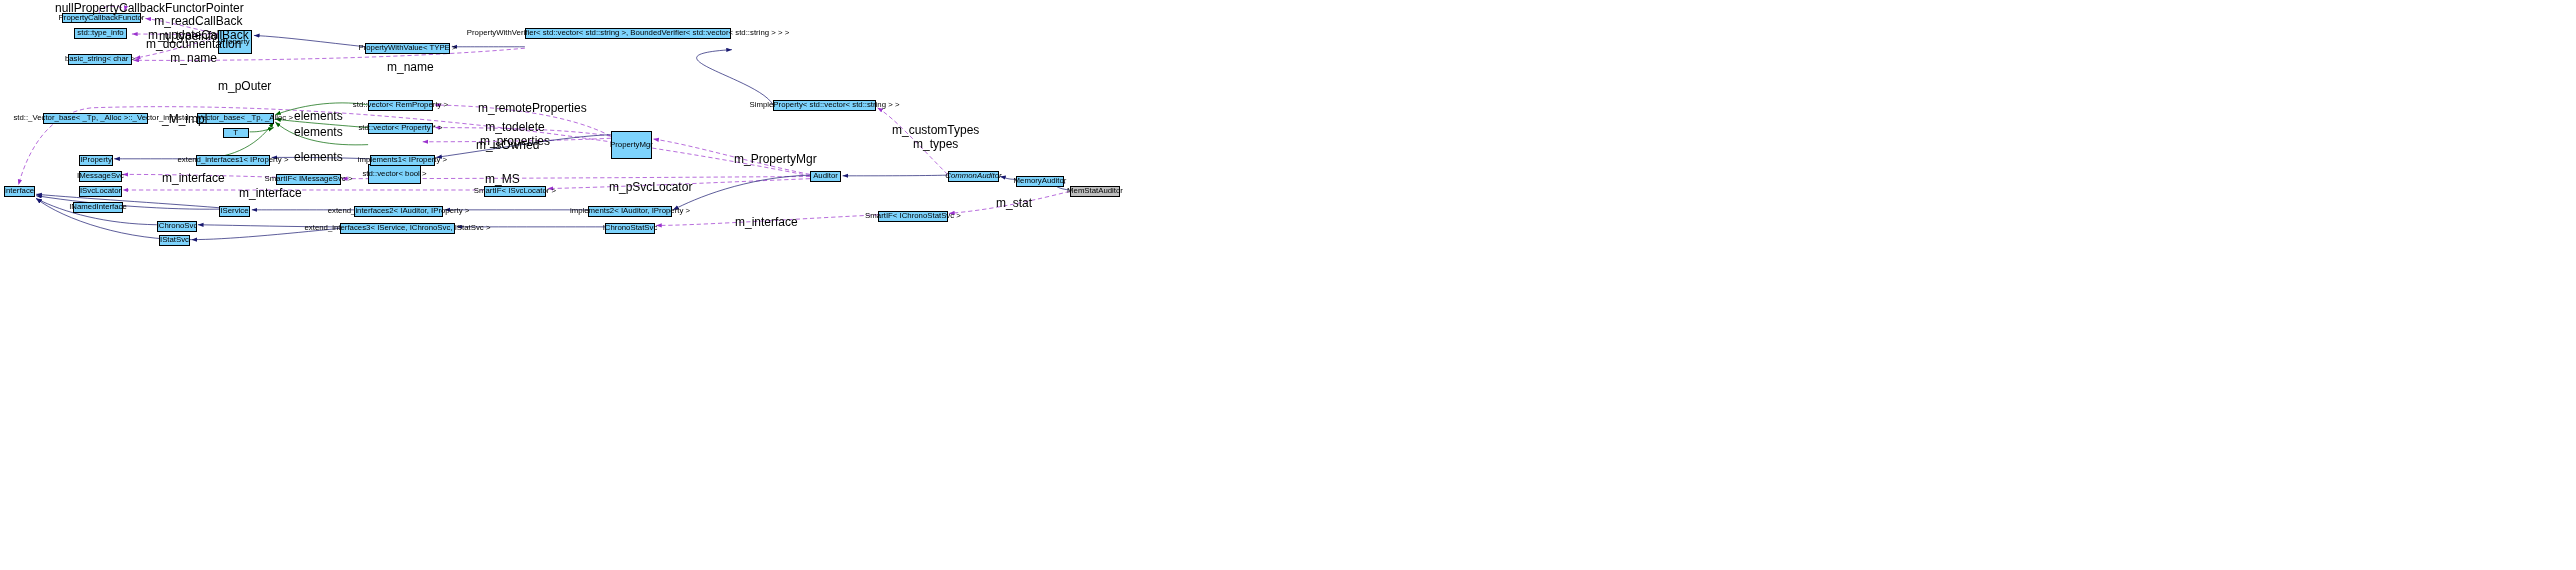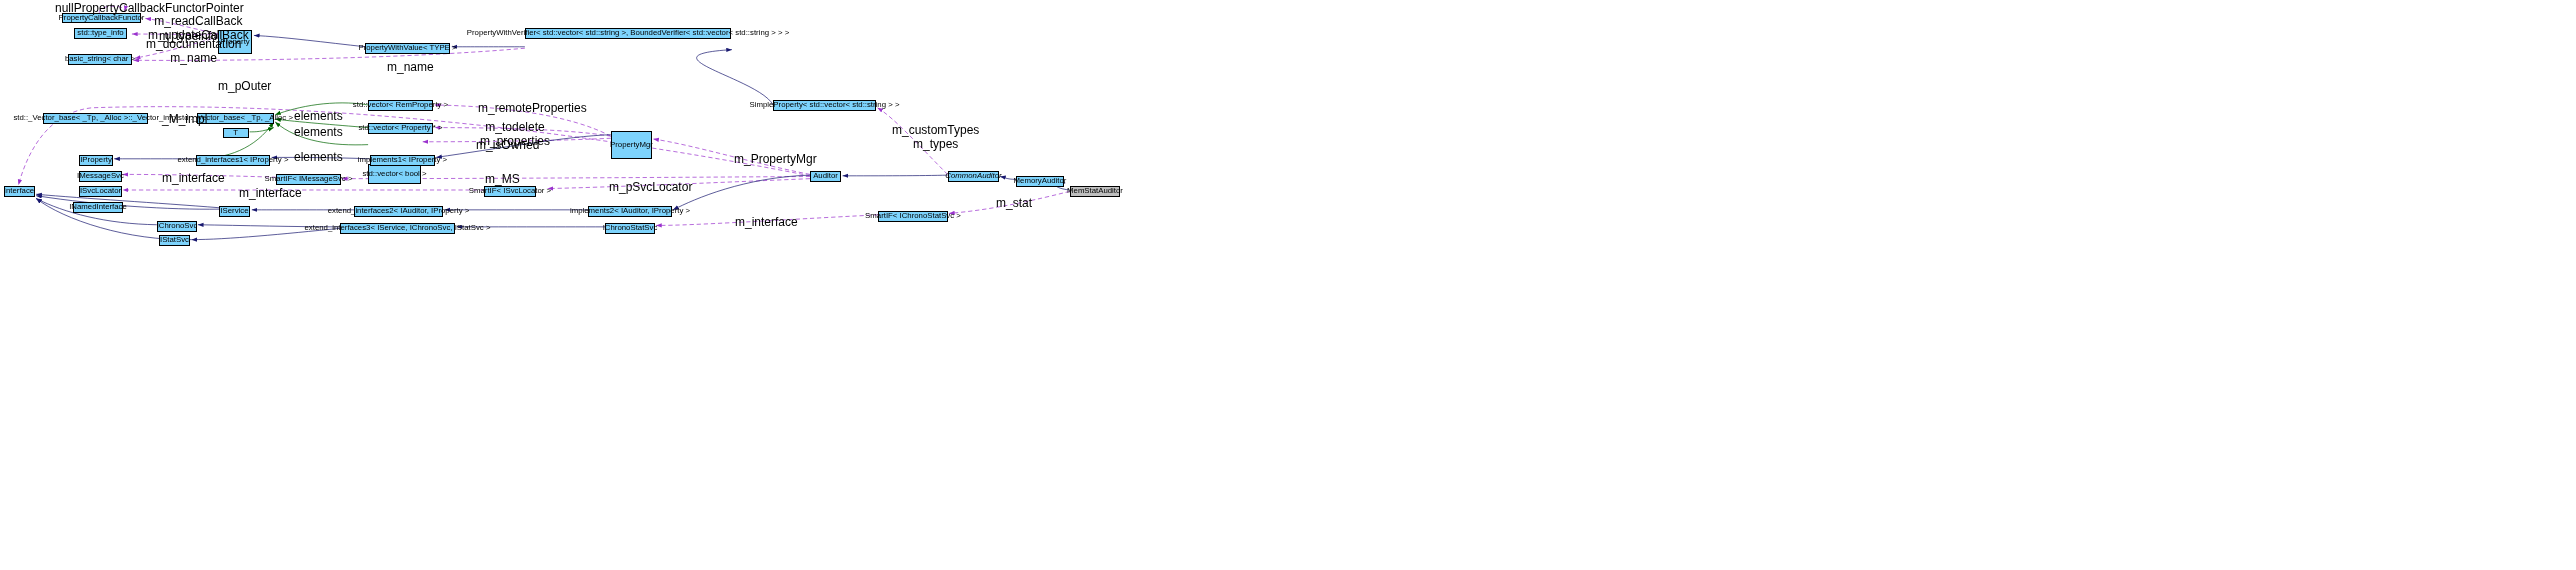--- a/index.html
+++ b/index.html
@@ -141,21 +141,21 @@
     </div>
   <div class="node" style="left:79px;top:186px;width:43px;height:10.6px;">
       <span>ISvcLocator</span>
     </div>
   <div class="node" style="left:73px;top:202px;width:50px;height:10.6px;">
       <span>INamedInterface</span>
     </div>
   <div class="node" style="left:276px;top:174px;width:65px;height:10.6px;">
       <span>SmartIF&lt; IMessageSvc &gt;</span>
     </div>
-  <div class="node" style="left:484px;top:186px;width:52px;height:10.6px;">
+  <div class="node" style="left:484px;top:186px;width:62px;height:10.6px;">
       <span>SmartIF&lt; ISvcLocator &gt;</span>
     </div>
   <div class="node" style="left:810px;top:171px;width:31px;height:10.6px;">
       <span>Auditor</span>
     </div>
   <div class="node" style="left:948px;top:171px;width:51px;height:10.6px;font-style:italic;">
       <span>CommonAuditor</span>
     </div>
   <div class="node" style="left:1016px;top:176px;width:48px;height:10.6px;">
       <span>MemoryAuditor</span>

